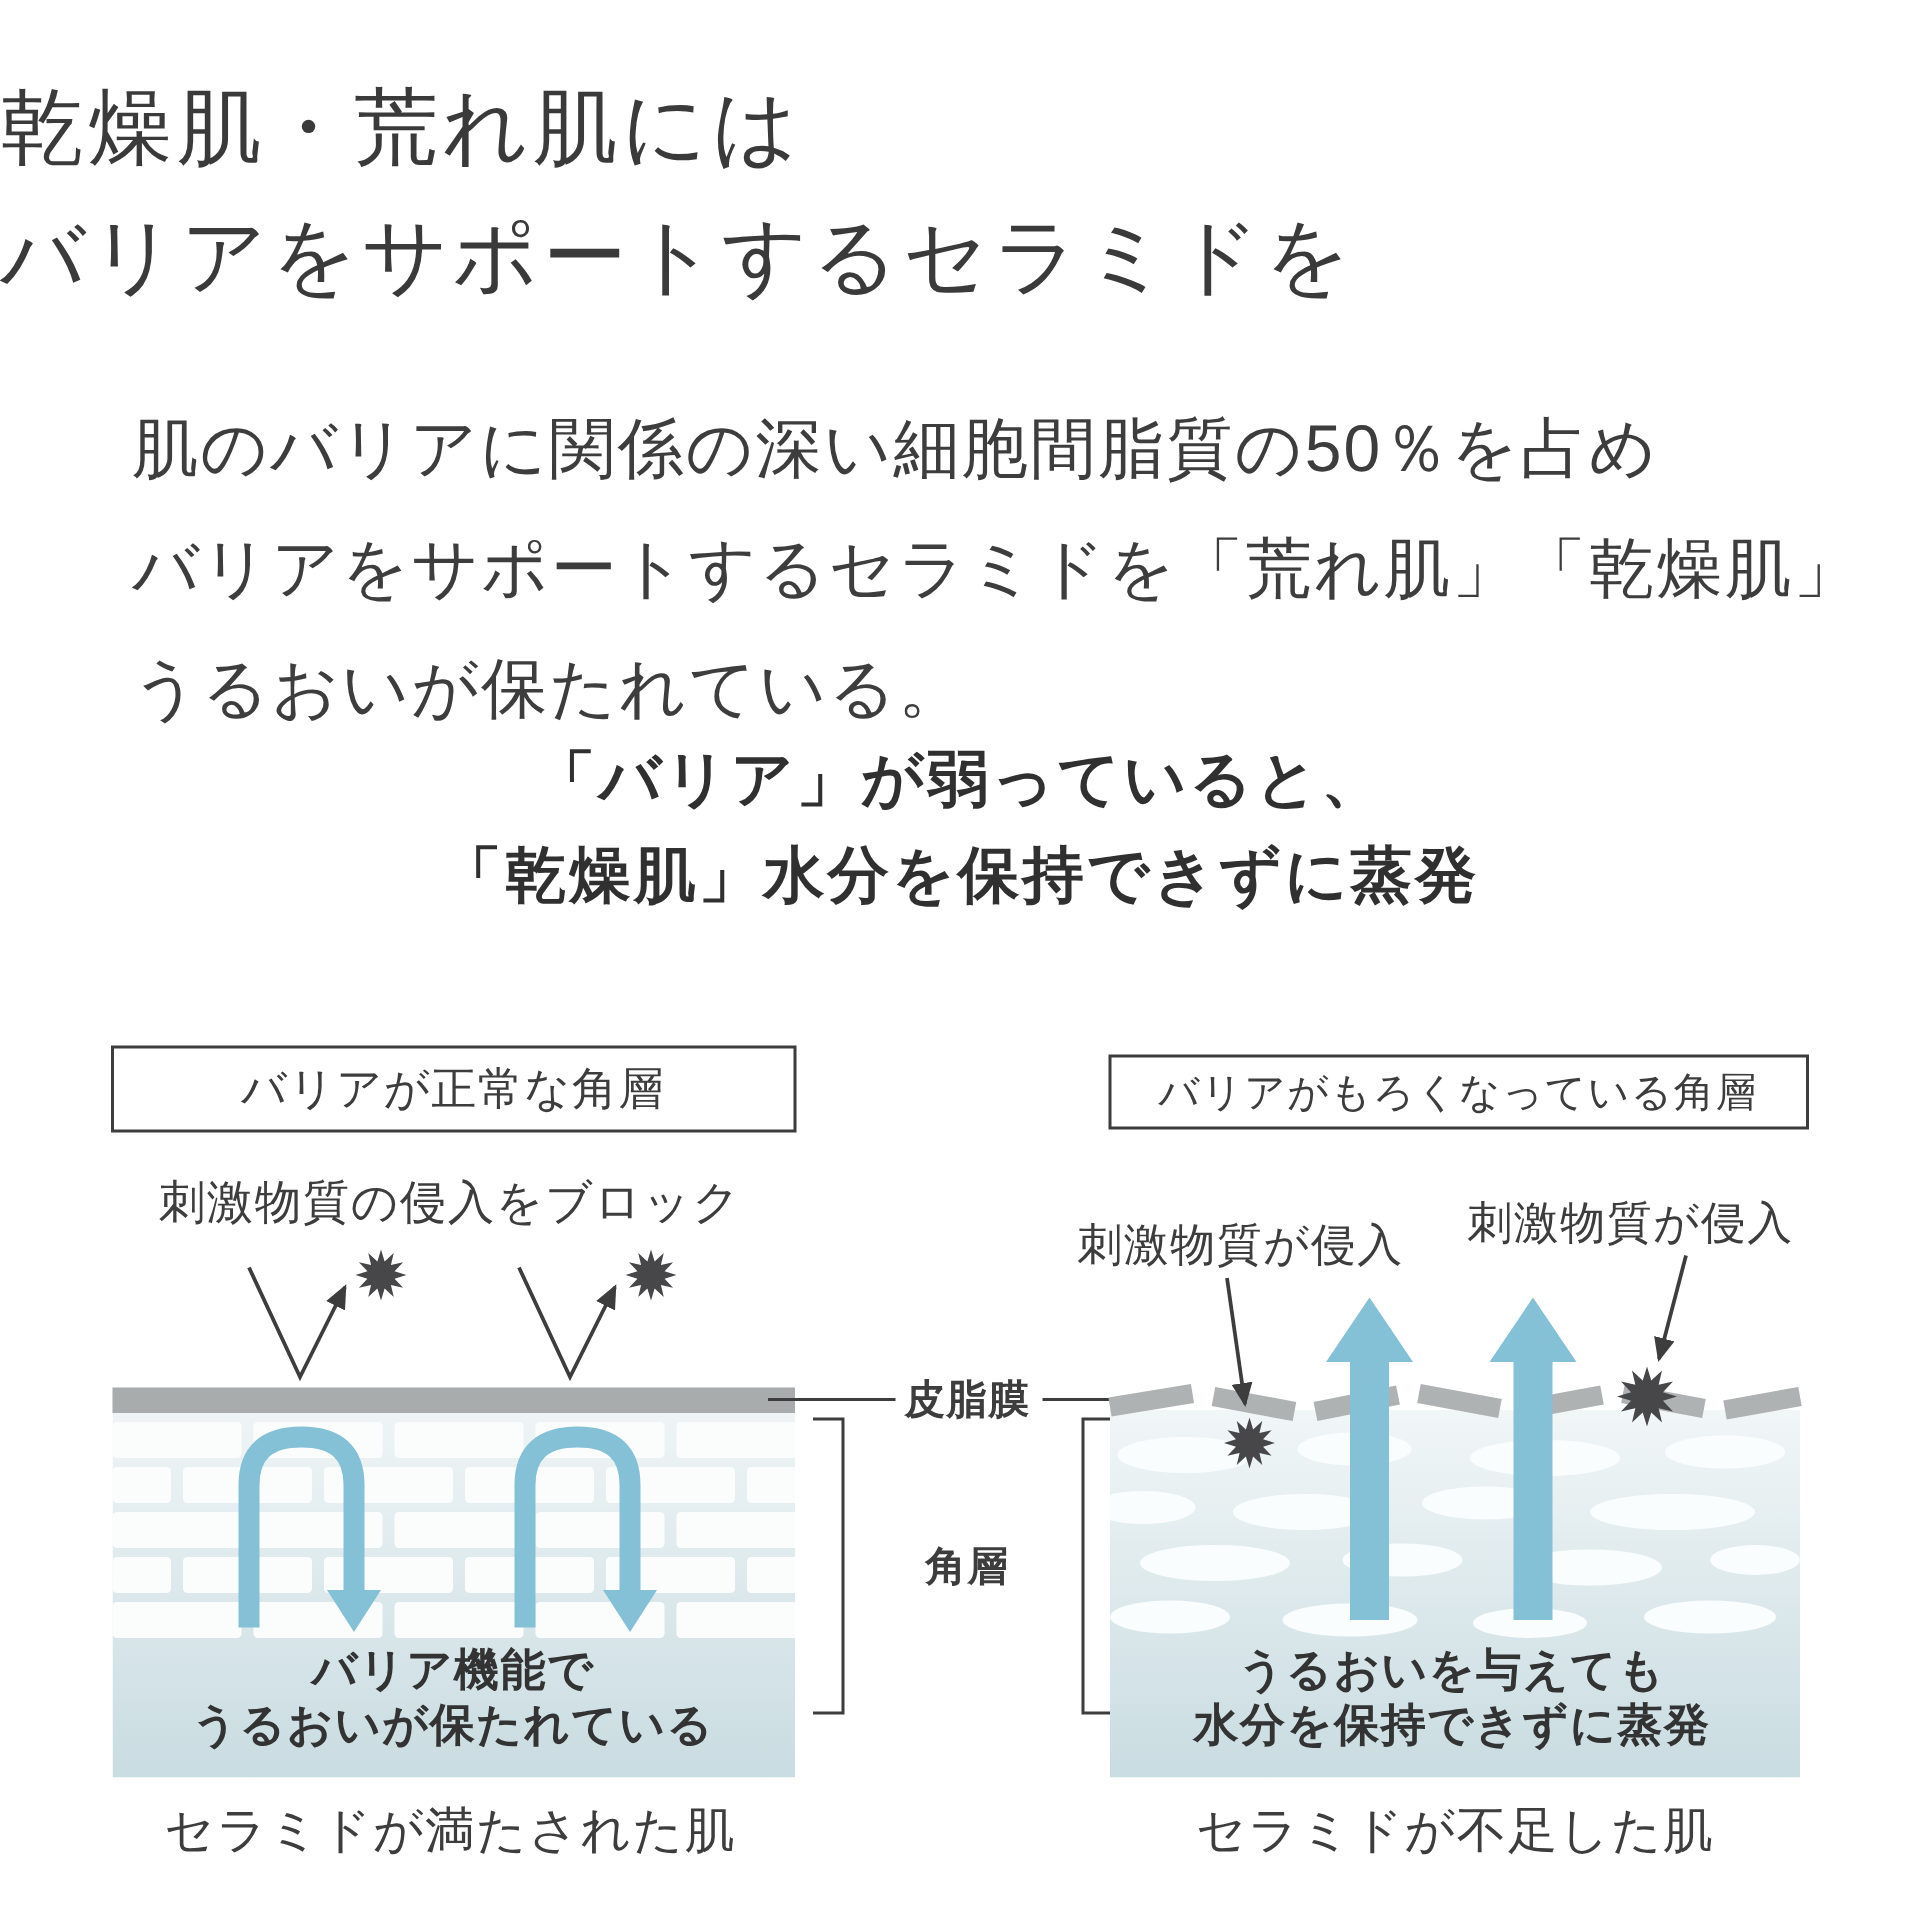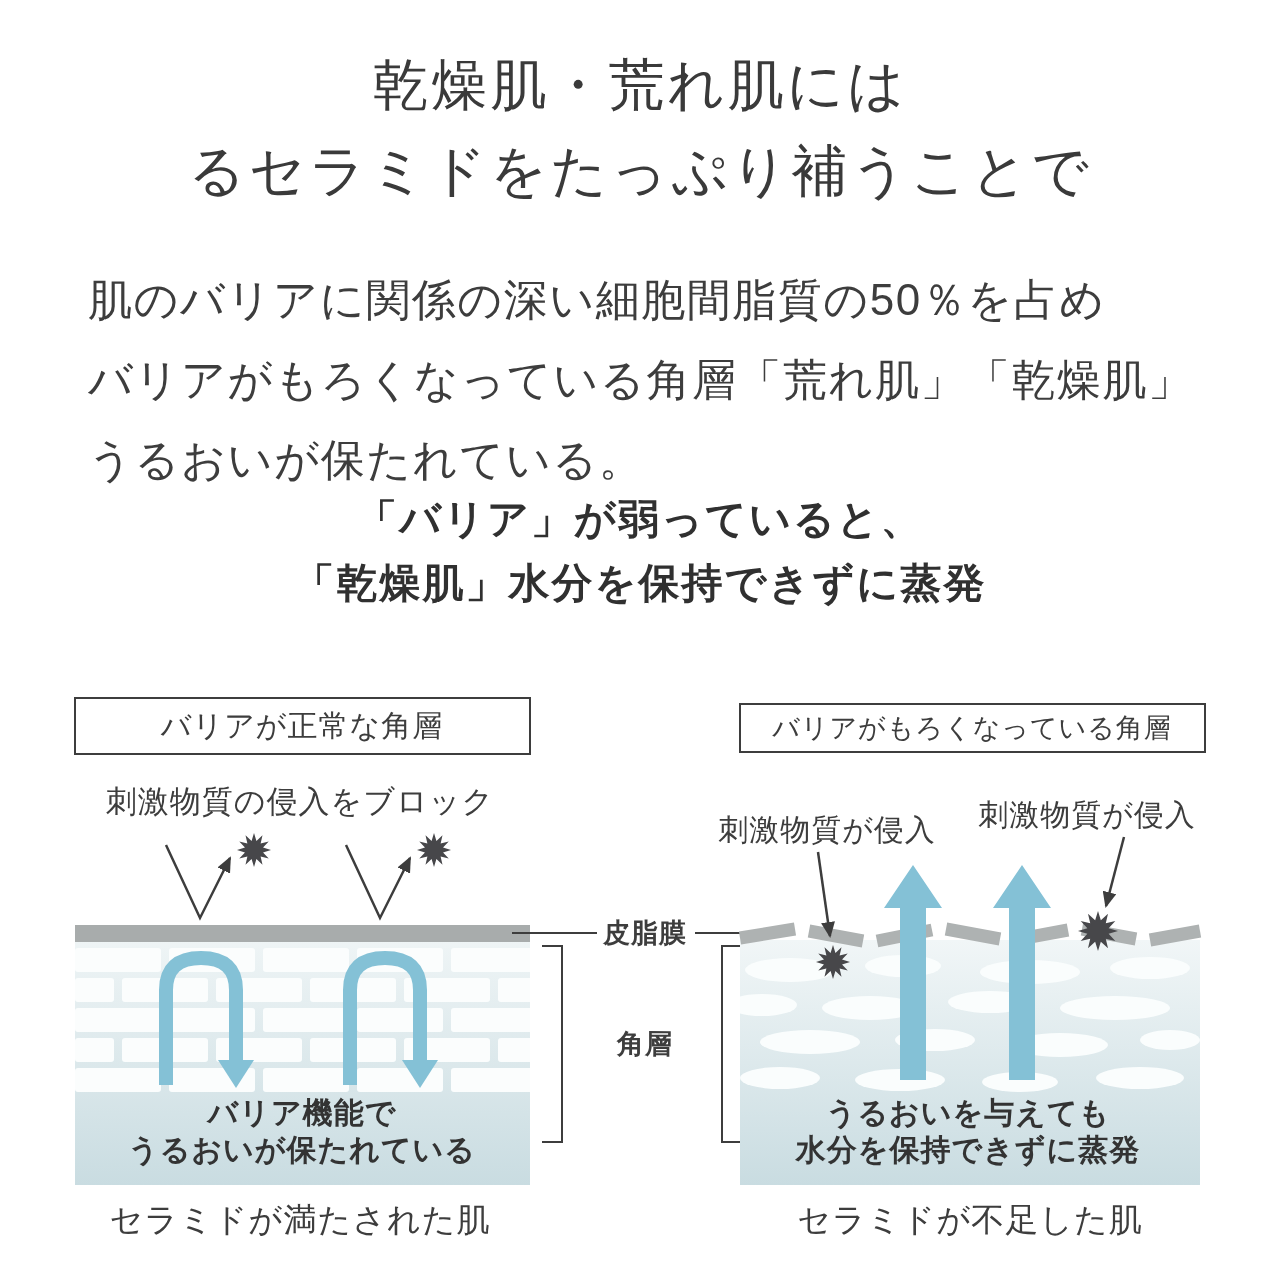--- a/index.html
+++ b/index.html
@@ -2,21 +2,21 @@
 <html><head>
 <meta charset="utf-8">
 <style>
   * { margin:0; padding:0; box-sizing:border-box; }
   html,body { background:#ffffff; }
   .page {
     position:relative; width:1280px; height:1280px; background:#ffffff; overflow:hidden;
     font-family:"Liberation Sans","DejaVu Sans",sans-serif; color:#3d3d3d;
   }
   .title-block {
-    position:absolute; top:42px; left:0; width:100%; text-align:center;
+    position:absolute; top:42px; left:0; width:100%; text-align:left;
     font-size:56px; font-weight:500; letter-spacing:3px; line-height:86px; color:#3a3a3a;
   }
   .title-line { display:block; white-space:nowrap; }
   .intro {
     position:absolute; top:260px; left:88px; width:1130px;
     font-size:44px; font-weight:400; letter-spacing:1.5px; line-height:80px; color:#3d3d3d;
   }
   .intro-line { display:block; white-space:nowrap; }
   .subtitle {
     position:absolute; top:487px; left:0; width:100%; text-align:center;
@@ -42,26 +42,26 @@
   .brick { fill:#fbfdfd; }
   .blob { fill:#fafdfd; }
 </style>
 </head>
 <body>
 
 <div class="page">
 
   <header class="title-block">
     <span class="title-line">乾燥肌・荒れ肌には</span>
-    <span class="title-line">るセラミドをたっぷり補うことで</span>
+    <span class="title-line">バリアをサポートするセラミドを</span>
   </header>
 
   <p class="intro">
     <span class="intro-line">肌のバリアに関係の深い細胞間脂質の50％を占め</span>
-    <span class="intro-line">バリアがもろくなっている角層「荒れ肌」「乾燥肌」</span>
+    <span class="intro-line">バリアをサポートするセラミドを「荒れ肌」「乾燥肌」</span>
     <span class="intro-line">うるおいが保たれている。</span>
   </p>
 
   <h2 class="subtitle">
     <span class="subtitle-line">「バリア」が弱っていると、</span>
     <span class="subtitle-line">「乾燥肌」水分を保持できずに蒸発</span>
   </h2>
 
   <svg class="diagram" width="1280" height="590" viewBox="0 0 1280 590" xmlns="http://www.w3.org/2000/svg" xmlns:xlink="http://www.w3.org/1999/xlink">
 

